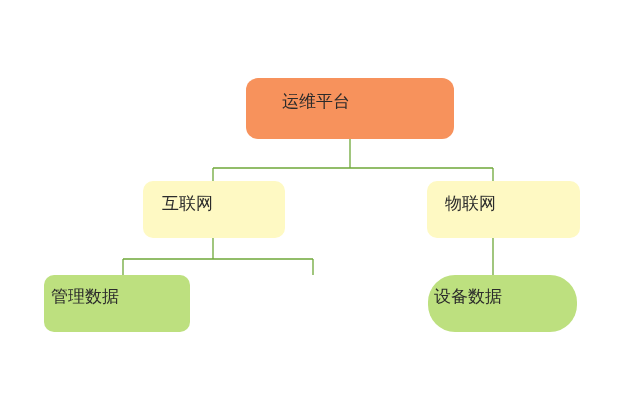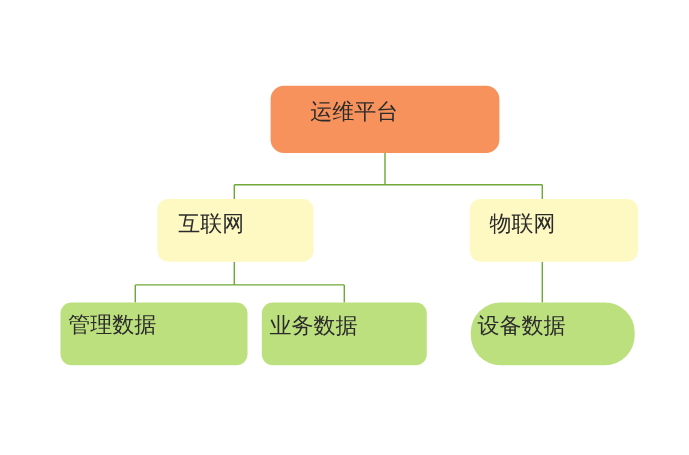--- a/index.html
+++ b/index.html
@@ -18,21 +18,21 @@
   .connectors {
     position: absolute;
     left: 0;
     top: 0;
     pointer-events: none;
   }
   .node {
     position: absolute;
     box-sizing: border-box;
     color: #2b2b2b;
-    font-size: 20px;
+    font-size: 17px;
     line-height: 17px;
   }
   .node .label {
     display: block;
     white-space: nowrap;
   }
   .node-root {
     left: 246px; top: 78px;
     width: 208px; height: 61px;
     background: #F7925C;
@@ -46,21 +46,21 @@
     padding: 14px 0 0 19px;
   }
   .node-internet { left: 143px; top: 181px; width: 142px; }
   .node-iot      { left: 427px; top: 181px; width: 153px; padding-left: 18px; }
   .node-leaf {
     background: #BDE07F;
     border-radius: 10px;
     height: 57px;
     padding: 13px 0 0 7px;
   }
-  .node-mgmt     { left: 55px;  top: 275px; width: 170px; font-family: Liberation Serif, serif; }
+  .node-mgmt     { left: 44px;  top: 275px; width: 146px; }
   .node-business { left: 238px; top: 275px; width: 150px; }
   .node-device   { left: 428px; top: 275px; width: 149px; padding-left: 6px; border-radius: 27px; }
 </style>
 </head>
 <body>
 
 <div class="canvas">
 
   <svg class="connectors" width="626" height="414" viewBox="0 0 626 414">
     <path fill="none" stroke-width="1.3" d="M350 139 V168 M213 168 H493 M213 168 V181 M493 168 V181
@@ -77,21 +77,18 @@
   </div>
 
   <div class="node node-branch node-iot">
     <span class="label">物联网</span>
   </div>
 
   <div class="node node-leaf node-mgmt">
     <span class="label">管理数据</span>
   </div>
 
-  <div class="node node-leaf node-business">
-    <span class="label">业务数据</span>
-  </div>
 
   <div class="node node-leaf node-device">
     <span class="label">设备数据</span>
   </div>
 
 </div>
 
 </body></html>

